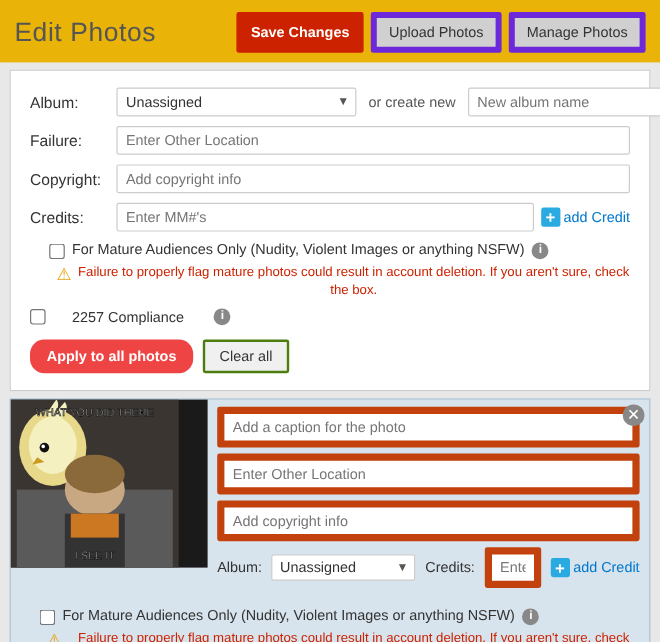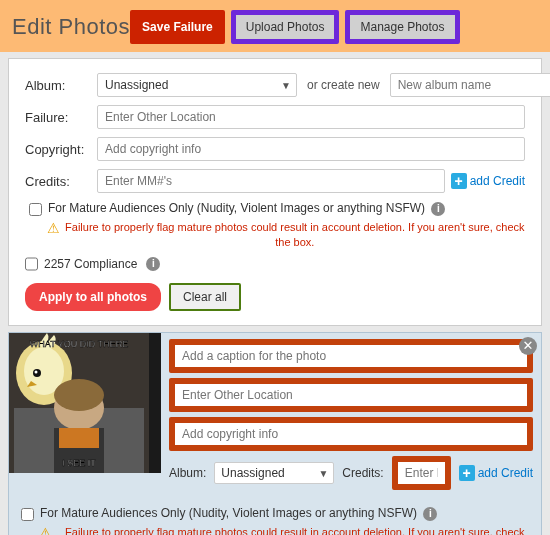--- a/index.html
+++ b/index.html
@@ -13,22 +13,23 @@
     .page-wrapper {
       width: 550px;
       min-height: 535px;
       background: #e8e8e8;
     }
 
     
     .header {
       display: flex;
       align-items: center;
+      justify-content: space-between;
       padding: 10px 12px 8px 12px;
-      background: #fdba74;
+      background: #eab308;
     }
     .header-title {
       font-size: 22px;
       font-weight: normal;
       color: #999;
       letter-spacing: 0.5px;
     }
     .header-title span {
       color: #555;
     }
@@ -165,21 +166,21 @@
       justify-content: center;
       font-size: 14px;
       font-weight: bold;
       border-radius: 2px;
       line-height: 1;
     }
 
     .checkbox-row {
       display: flex;
       align-items: flex-start;
-      margin: 6px 0 4px 4px;
+      margin: 6px 0 4px 16px;
       gap: 6px;
     }
     .checkbox-row input[type=checkbox] {
       margin-top: 2px;
       flex-shrink: 0;
     }
     .checkbox-label {
       font-size: 12px;
       color: #333;
     }
@@ -213,21 +214,21 @@
     }
     .warning-text {
       font-size: 11px;
       color: #cc2200;
       line-height: 1.4;
       text-align: center;
     }
 
     .compliance-row {
       display: flex;
-      gap: 6px;
+      gap: 22px;
       margin-bottom: 12px;
     }
 
     .action-buttons {
       display: flex;
       gap: 8px;
       margin-top: 4px;
     }
     .btn-apply {
       background: #ef4444;
@@ -255,21 +256,21 @@
       border: 1px solid #b0c4d4;
       margin: 6px 8px;
       padding: 0;
       position: relative;
     }
     .photo-item-inner {
       display: flex;
       gap: 0;
     }
     .photo-thumb {
-      width: 152px;
+      width: 164px;
       height: 140px;
       flex-shrink: 0;
       overflow: hidden;
       position: relative;
       background: #1a1a1a;
     }
     
     .meme-canvas {
       width: 140px;
       height: 140px;
@@ -358,21 +359,21 @@
 </head>
 <body>
 
 <div class="page-wrapper">
 
   <div class="header">
     <h1 class="header-title">
       <span>Edit </span><span style="color:#555">Photos</span>
     </h1>
     <div class="header-buttons">
-      <button class="btn-save">Save Failure</button>
+      <button class="btn-save">Save Changes</button>
       <button class="btn-gray">Upload Photos</button>
       <button class="btn-gray">Manage Photos</button>
     </div>
   </div>
 
   <div class="edit-panel">
 
     <div class="form-row">
       <div class="form-label">Album:</div>
       <div class="album-row">

